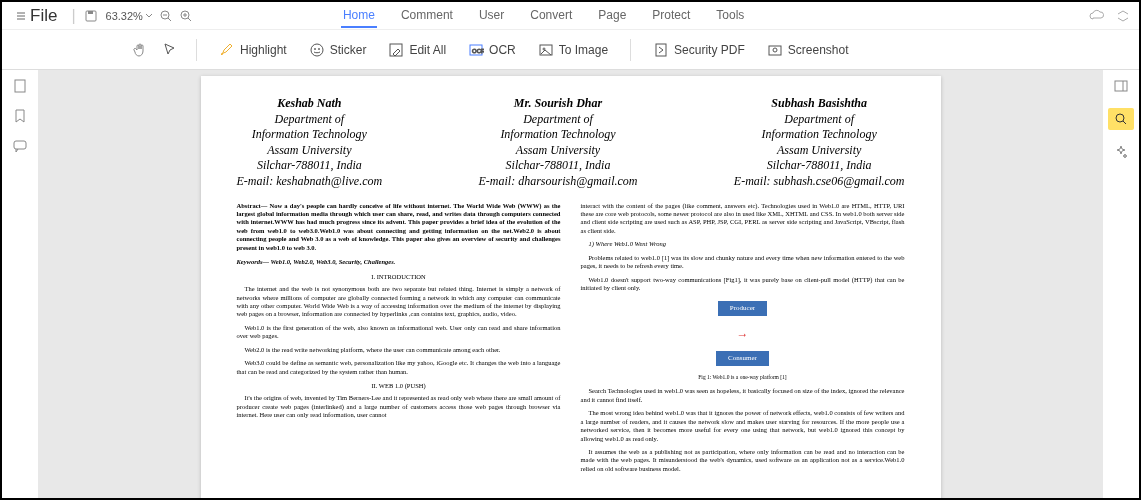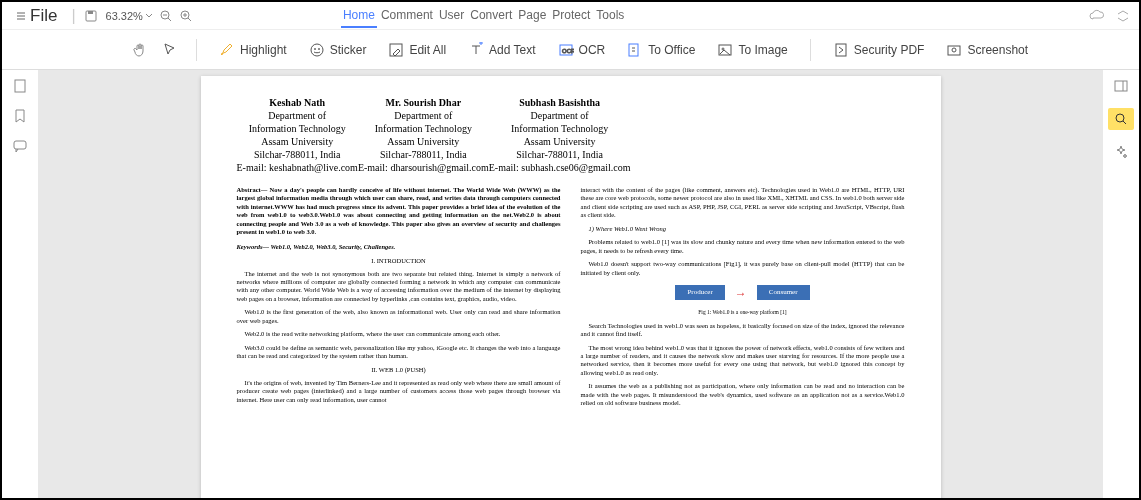--- a/index.html
+++ b/index.html
@@ -3,49 +3,49 @@
 <meta charset="utf-8">
 <style>
 * { margin: 0; padding: 0; box-sizing: border-box; }
 body { font-family: -apple-system, "Segoe UI", sans-serif; background: #fff; width: 1141px; height: 500px; overflow: hidden; border: 2px solid #000; }
 
 .topbar { height: 28px; display: flex; align-items: center; padding: 0 8px; gap: 8px; border-bottom: 1px solid #eee; }
 .menu-btn { display: flex; align-items: center; gap: 4px; padding: 2px 6px; font-size: 17px; color: #333; cursor: pointer; }
 .menu-btn svg { width: 10px; height: 10px; }
 .zoom-group { display: flex; align-items: center; gap: 6px; font-size: 11px; color: #555; }
 .zoom-pct { display: flex; align-items: center; gap: 2px; }
-.tabs { display: flex; gap: 2px; margin-left: 140px; font-size: 12px; color: #666; }
+.tabs { display: flex; gap: 22px; margin-left: 140px; font-size: 12px; color: #666; }
 .tab { padding: 4px 2px; cursor: pointer; }
 .tab.active { color: #4a7fff; border-bottom: 2px solid #4a7fff; }
 .topbar-right { margin-left: auto; display: flex; gap: 10px; color: #888; }
 
 .toolbar { height: 40px; display: flex; align-items: center; padding: 0 12px 0 130px; gap: 14px; border-bottom: 1px solid #ddd; }
 .tool { display: flex; align-items: center; gap: 5px; font-size: 12px; color: #444; cursor: pointer; padding: 3px 4px; }
 .tool svg { width: 16px; height: 16px; stroke: #555; fill: none; }
 .tool.highlight svg { stroke: #f0b030; }
 .sep { width: 1px; height: 22px; background: #ddd; margin: 0 4px; }
 
 .main { display: flex; height: calc(500px - 72px); }
 .sidebar-l, .sidebar-r { width: 36px; display: flex; flex-direction: column; align-items: center; padding-top: 8px; gap: 14px; }
 .sidebar-l svg, .sidebar-r svg { width: 16px; height: 16px; stroke: #888; fill: none; }
 .sidebar-r .search { background: #ffe066; width: 26px; height: 22px; display: flex; align-items: center; justify-content: center; border-radius: 2px; }
 .sidebar-r .search svg { stroke: #333; }
 
 .viewer { flex: 1; background: #e8e8e8; display: flex; justify-content: center; overflow: hidden; padding-top: 6px; }
 .page { background: #fff; width: 740px; height: 520px; box-shadow: 0 1px 4px rgba(0,0,0,.2); padding: 20px 36px; font-family: 'Times New Roman', serif; }
 .ptitle { text-align: center; font-style: italic; font-size: 16px; margin-bottom: 10px; line-height: 1.3; }
-.authors { display: flex; justify-content: flex-start; font-size: 10px; text-align: center; margin-bottom: 12px; line-height: 1.3; }
+.authors { display: flex; justify-content: space-between; font-size: 12px; text-align: center; margin-bottom: 12px; line-height: 1.3; font-style: italic; }
 .authors > div > div:first-child { font-weight: bold; }
 .cols { display: flex; gap: 20px; font-size: 6.5px; line-height: 1.3; text-align: justify; }
 .col { flex: 1; }
 .abs { font-weight: bold; margin-bottom: 6px; }
 .kw { font-weight: bold; font-style: italic; margin-bottom: 6px; }
 .sect { text-align: center; margin: 6px 0 4px; }
 .para { margin-bottom: 5px; text-indent: 8px; }
-.diagram { display: flex; align-items: center; justify-content: center; gap: 10px; margin: 8px 0 8px; }
+.diagram { display: flex; align-items: center; justify-content: center; gap: 10px; margin: 8px 0 8px; flex-direction: column; }
 .dbox { background: #3b6fb5; color: #fff; padding: 3px 12px; font-size: 7px; }
 .arrow { color: #d33; font-size: 12px; }
 .figcap { text-align: center; font-size: 5.5px; margin-bottom: 6px; }
 </style>
 </head>
 <body>
 
 <div class="topbar">
   <div class="menu-btn">
     <svg viewBox="0 0 10 10">
@@ -120,38 +120,24 @@
     </div>
   <div class="tool">
       <svg viewBox="0 0 16 16">
         <rect x="2" y="2" width="12" height="12"></rect>
         <path d="M5 12l5-5 2 2-5 5z"></path>
       </svg>
       <span>Edit All</span>
     </div>
   <div class="tool">
       <svg viewBox="0 0 16 16">
-        <path d="M4 4h8M8 4v8"></path>
-        <path d="M11 1h4M13 -1v4" stroke="#4a7fff"></path>
-      </svg>
-      <span>Add Text</span>
-    </div>
-  <div class="tool">
-      <svg viewBox="0 0 16 16">
         <rect x="2" y="3" width="12" height="10" stroke="#4a7fff"></rect>
         <text x="4" y="11" font-size="6" fill="#4a7fff">OCR</text>
       </svg>
       <span>OCR</span>
-    </div>
-  <div class="tool">
-      <svg viewBox="0 0 16 16">
-        <rect x="2" y="2" width="9" height="12" stroke="#4a7fff"></rect>
-        <path d="M5 6h3M5 9h3"></path>
-      </svg>
-      <span>To Office</span>
     </div>
   <div class="tool">
       <svg viewBox="0 0 16 16">
         <rect x="2" y="3" width="12" height="10"></rect>
         <circle cx="6" cy="7" r="1"></circle>
         <path d="M3 12l4-4 6 5"></path>
       </svg>
       <span>To Image</span>
     </div>
   <div class="sep"></div>

